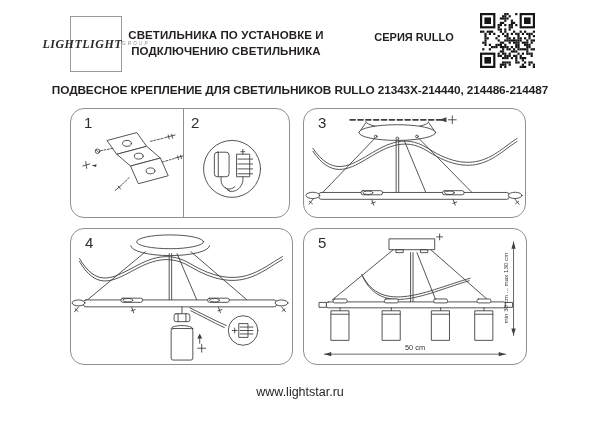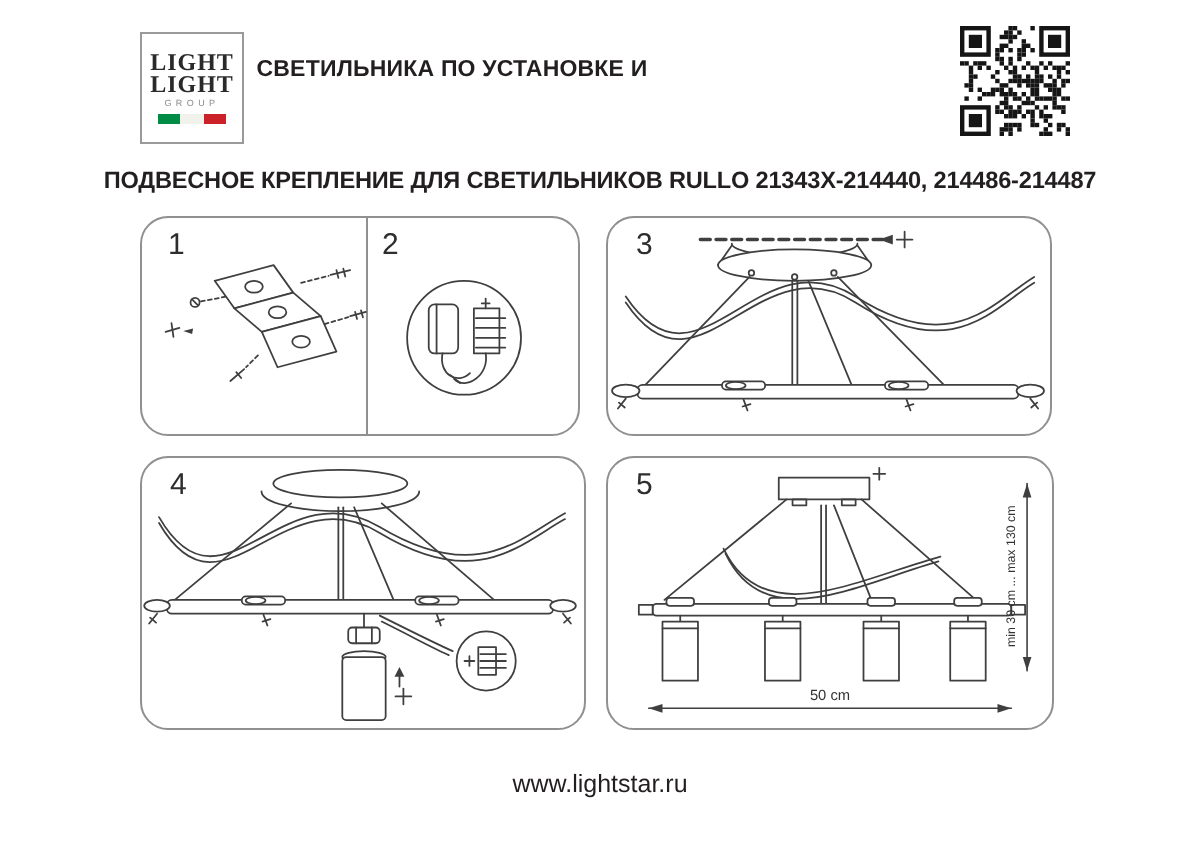--- a/index.html
+++ b/index.html
@@ -2,22 +2,22 @@
 <html><head>
 <meta charset="utf-8">
 <style>
   html,body{margin:0;padding:0;}
   body{width:600px;height:424px;background:#ffffff;position:relative;overflow:hidden;
        font-family:"Liberation Sans",sans-serif;color:#231f20;}
   .abs{position:absolute;}
 
   
   .logo{left:70px;top:16px;width:52px;height:56px;border:1.5px solid #9a9a9a;
-        box-sizing:border-box;display:flex;flex-direction:column;align-items:center;
-        justify-content:center;background:#fff;}
+        box-sizing:border-box;display:flex;flex-direction:row;align-items:center;
+        justify-content:center;background:#fff;font-style:italic;}
   .logo-l1,.logo-l2{font-family:"Liberation Serif",serif;font-weight:700;font-size:12px;
         line-height:10.5px;letter-spacing:.5px;color:#2a2a2a;}
   .logo-l3{font-size:4.5px;letter-spacing:2.2px;color:#8a8a8a;margin:2px 0 3px;}
   .flag{display:flex;width:34px;height:5px;}
   .flag span{flex:1;height:100%;}
 
   .title{left:122px;top:28px;width:208px;text-align:center;font-weight:700;
          font-size:11.5px;line-height:15.5px;letter-spacing:.1px;}
   .series{left:348px;top:31px;width:132px;text-align:center;}
   .series-label{font-weight:700;font-size:11px;line-height:13px;}
@@ -49,23 +49,25 @@
   <div class="logo-l3">GROUP</div>
   <div class="flag">
     <span style="background:#008c45"></span>
       <span style="background:#f2f2ed"></span>
       <span style="background:#cd212a"></span>
   </div>
 </div>
 
 <div class="abs title">
   <div>СВЕТИЛЬНИКА ПО УСТАНОВКЕ И</div>
+  <div>ПОДКЛЮЧЕНИЮ СВЕТИЛЬНИКА</div>
 </div>
 
 <div class="abs series">
+  <div class="series-label">СЕРИЯ RULLO</div>
 </div>
 
 <svg class="abs qr" viewBox="0 0 55 55">
     <rect x="24.200000000000003" y="0" width="2.2" height="2.2" fill="#151515"></rect>
     <rect x="26.400000000000002" y="0" width="2.2" height="2.2" fill="#151515"></rect>
     <rect x="35.2" y="0" width="2.2" height="2.2" fill="#151515"></rect>
     <rect x="22" y="2.2" width="2.2" height="2.2" fill="#151515"></rect>
     <rect x="24.200000000000003" y="2.2" width="2.2" height="2.2" fill="#151515"></rect>
     <rect x="28.6" y="2.2" width="2.2" height="2.2" fill="#151515"></rect>
     <rect x="19.8" y="4.4" width="2.2" height="2.2" fill="#151515"></rect>

